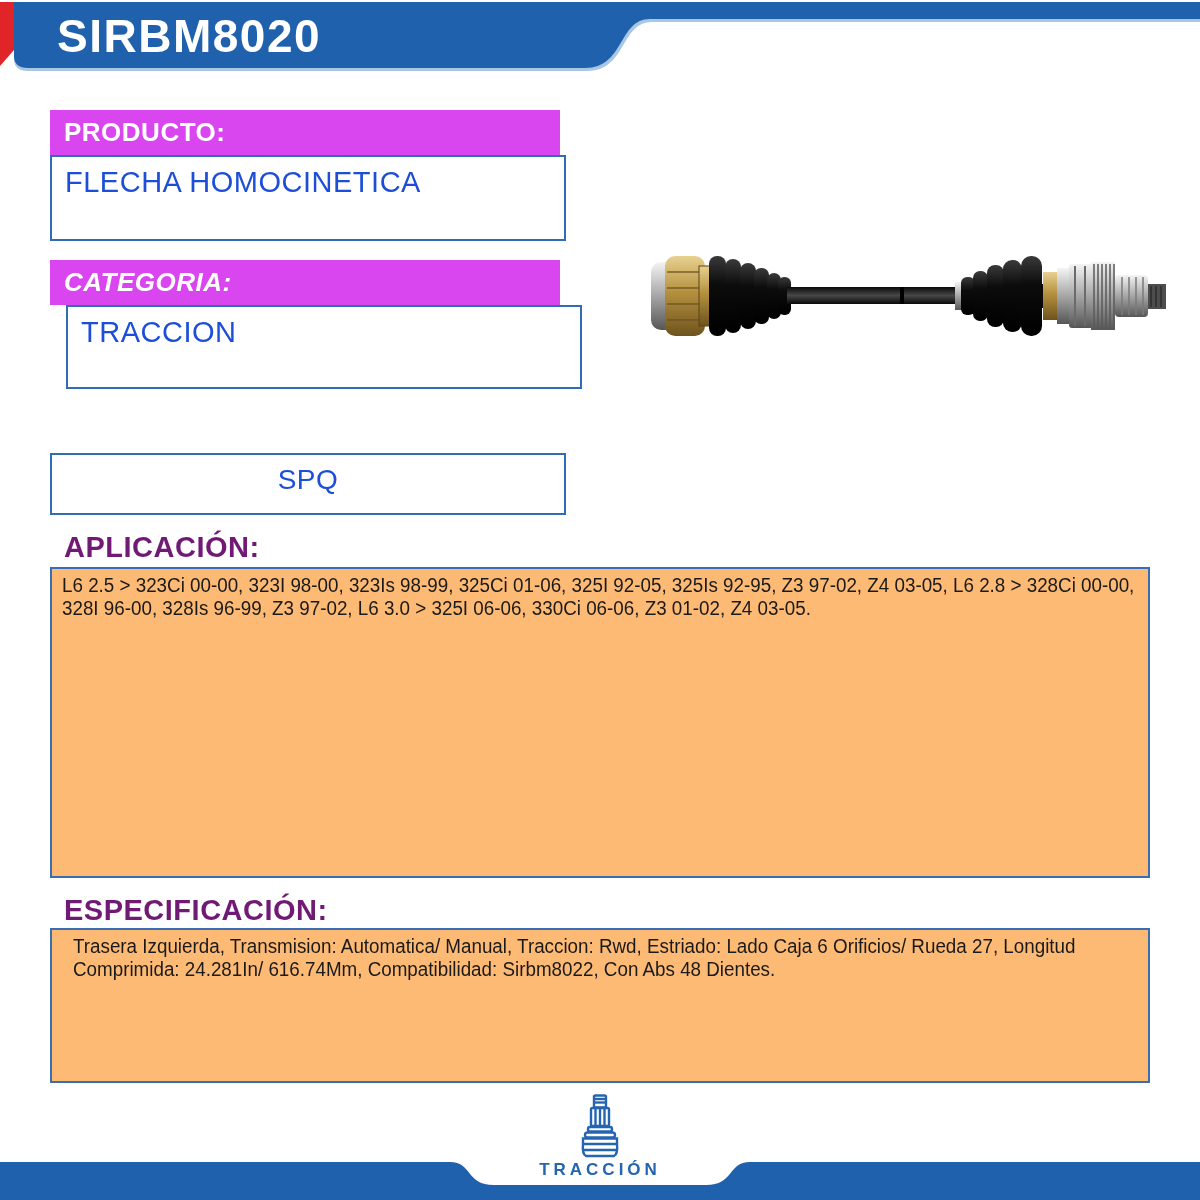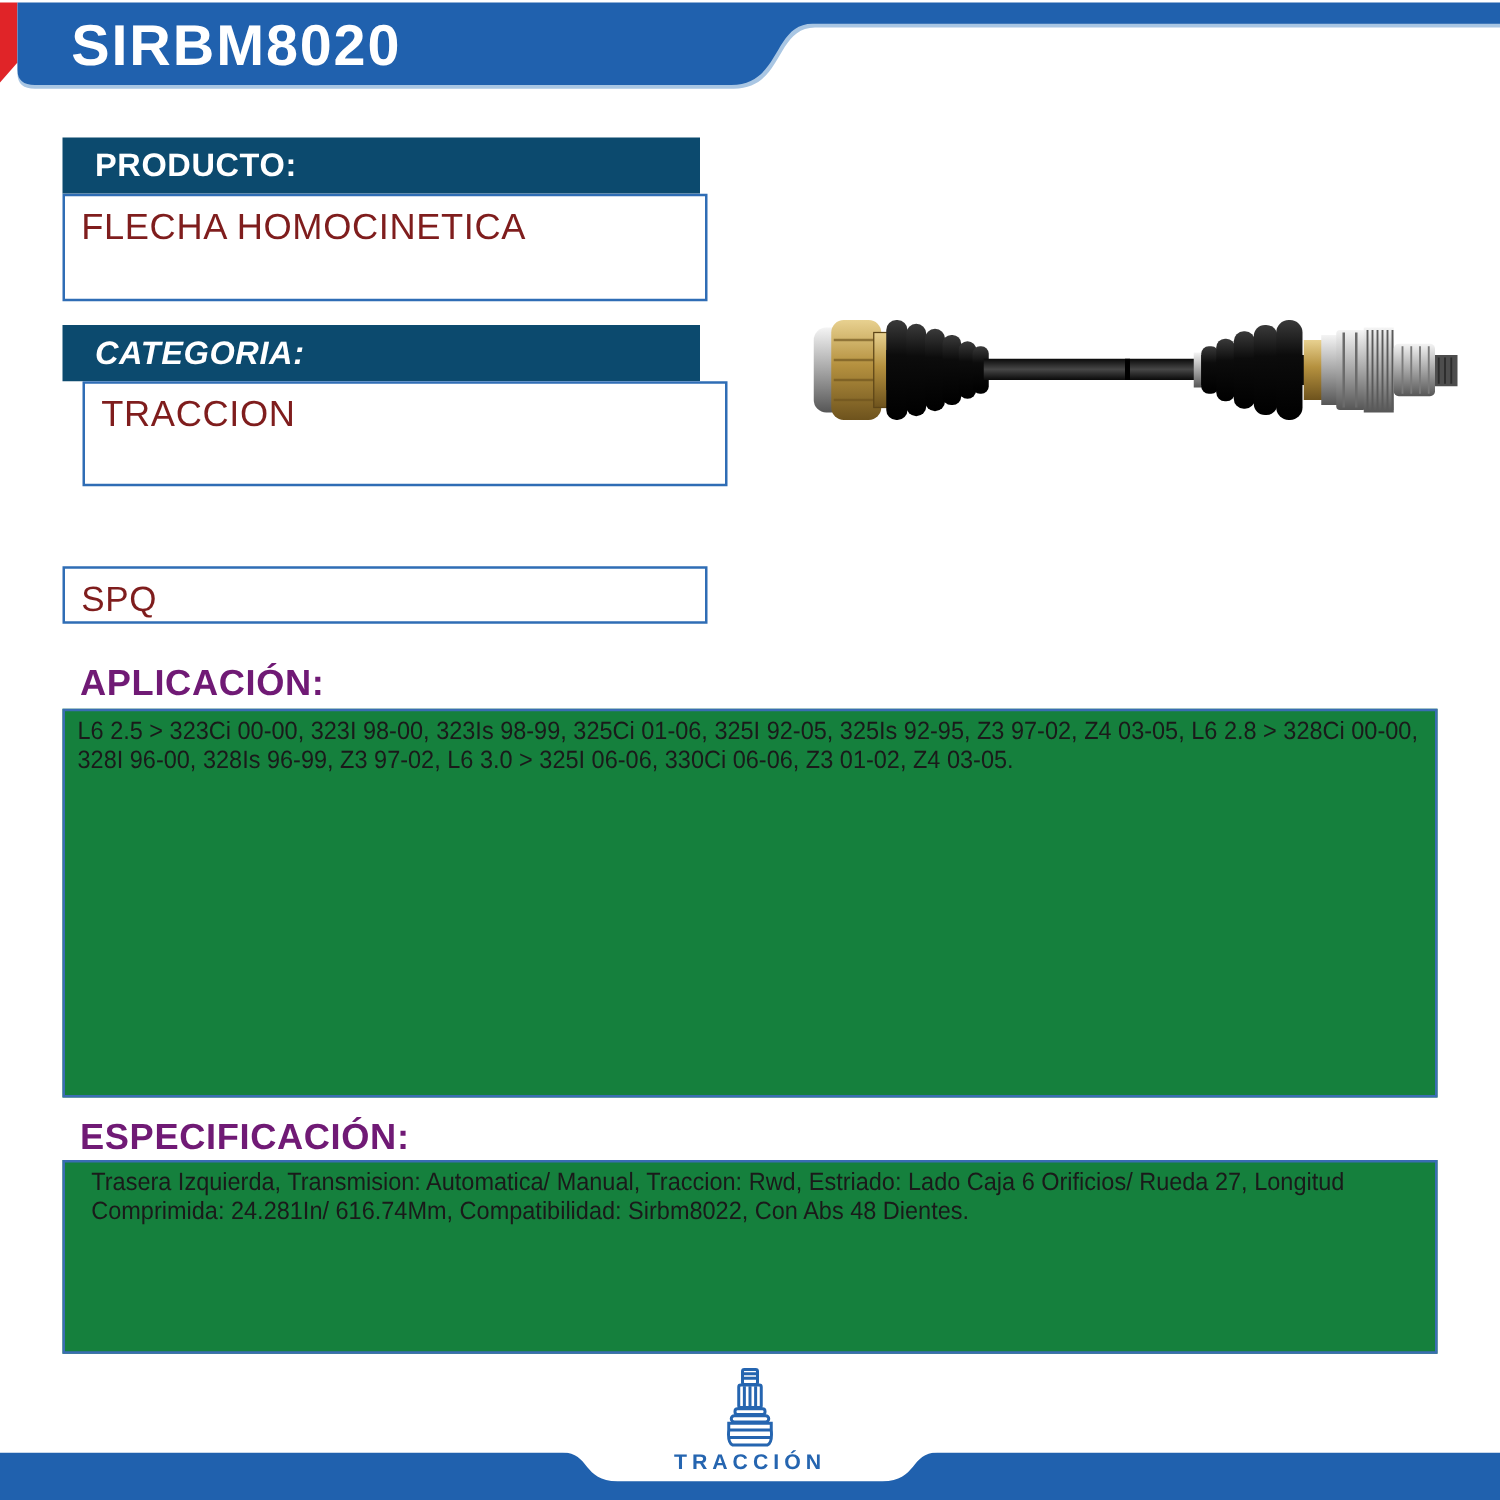--- a/index.html
+++ b/index.html
@@ -9,39 +9,39 @@
   }
   
   .hdr-svg{position:absolute;top:0;left:0;}
   .part-title{
     position:absolute;left:57px;top:9px;width:700px;
     font-size:46px;font-weight:700;letter-spacing:1.5px;color:#ffffff;
   }
   
   .field-label{
     position:absolute;left:50px;width:510px;height:45px;box-sizing:border-box;
-    background:#0c4a6e;color:#ffffff;font-size:26px;font-weight:700;
-    letter-spacing:0.5px;line-height:45px;padding-left:26px;
+    background:#d946ef;color:#ffffff;font-size:26px;font-weight:700;
+    letter-spacing:0.5px;line-height:45px;padding-left:14px;
   }
   .field-value{
     position:absolute;left:50px;width:516px;box-sizing:border-box;background:#ffffff;
-    border:2px solid #2f6db5;color:#7f1d1d;font-size:29px;letter-spacing:0.5px;
+    border:2px solid #2f6db5;color:#1d4ed8;font-size:29px;letter-spacing:0.5px;
     padding:9px 13px;
   }
   .fl-1{top:110px;} .fv-1{top:155px;height:86px;}
   .fl-2{top:260px;font-style:italic;} .fv-2{top:305px;height:84px;margin-left:16px;}
-  .fl-3{top:408px;} .fv-3{top:453px;height:46px;font-size:28px;}
+  .fl-3{top:408px;} .fv-3{top:453px;height:62px;font-size:28px;text-align:center;}
   
   .section-heading{
     position:absolute;left:64px;color:#701a75;font-size:29px;font-weight:700;
     letter-spacing:0.5px;
   }
   .sh-1{top:531px;} .sh-2{top:894px;}
   .section-box{
-    position:absolute;left:50px;width:1100px;box-sizing:border-box;background:#15803d;
+    position:absolute;left:50px;width:1100px;box-sizing:border-box;background:#fdba74;
     border:2px solid #3a6db3;
   }
   .sb-1{top:567px;height:311px;} .sb-2{top:928px;height:155px;padding-left:11px;}
   .section-body{padding:5px 10px;}
   .condensed{
     display:inline-block;width:106.4%;transform:scaleX(0.94);transform-origin:0 0;
     font-size:20px;line-height:23px;color:#1a1a1a;
   }
   
   .axle-svg{position:absolute;left:645px;top:246px;}

